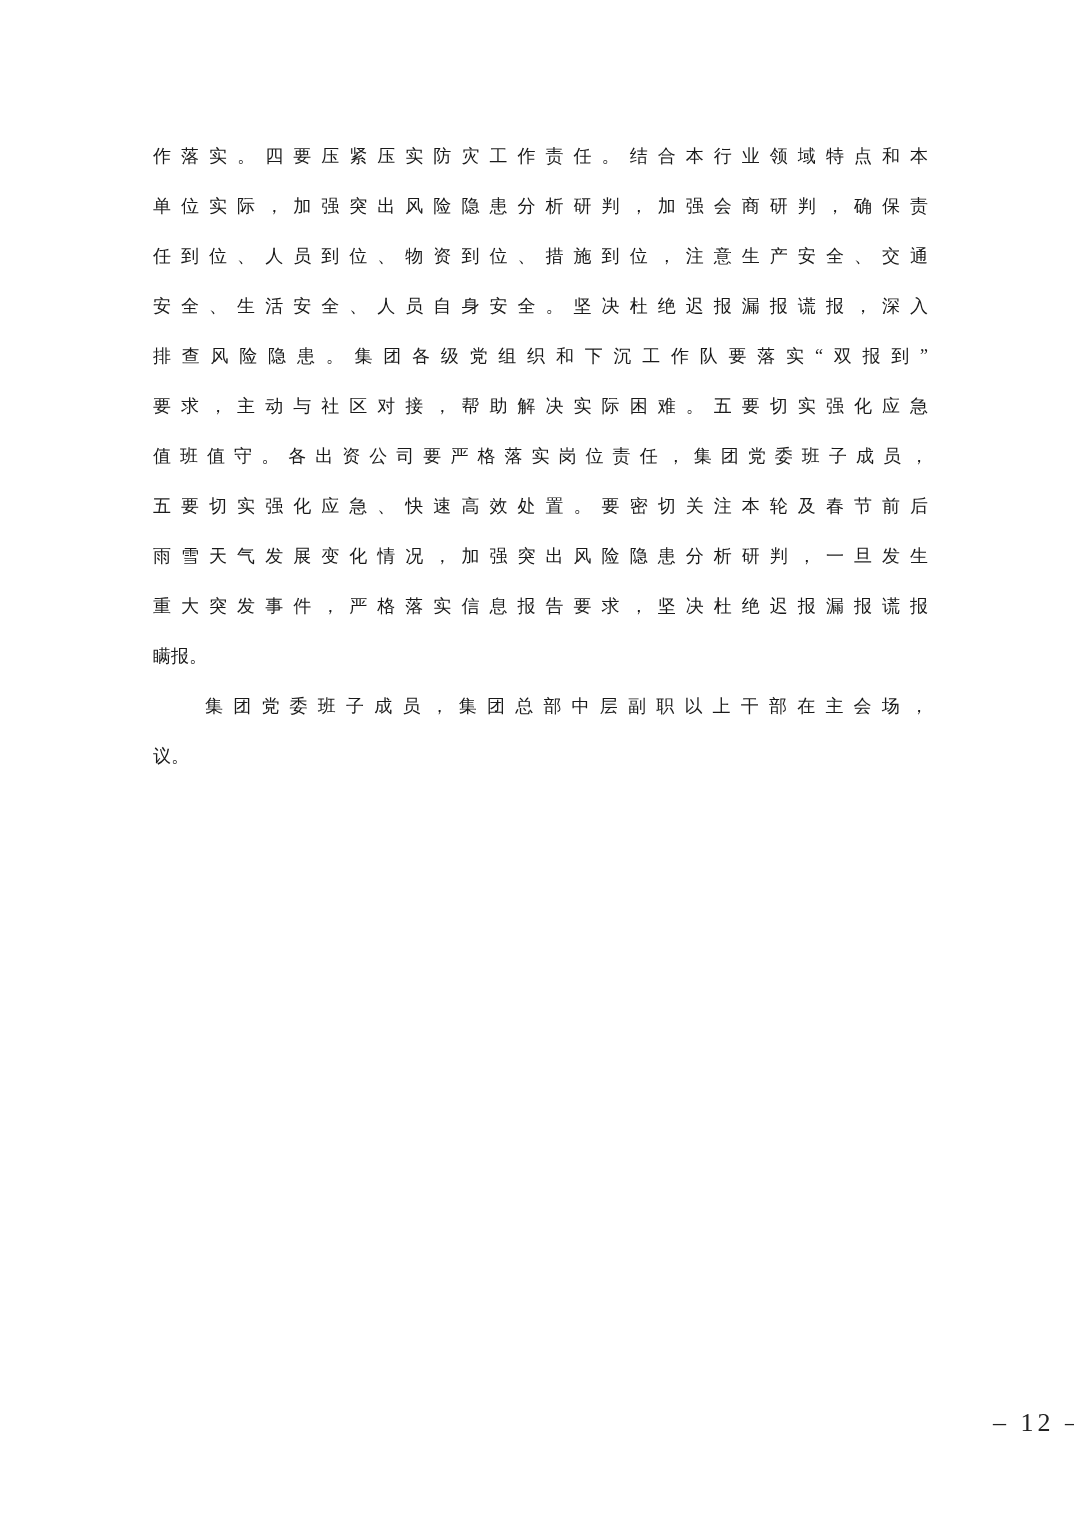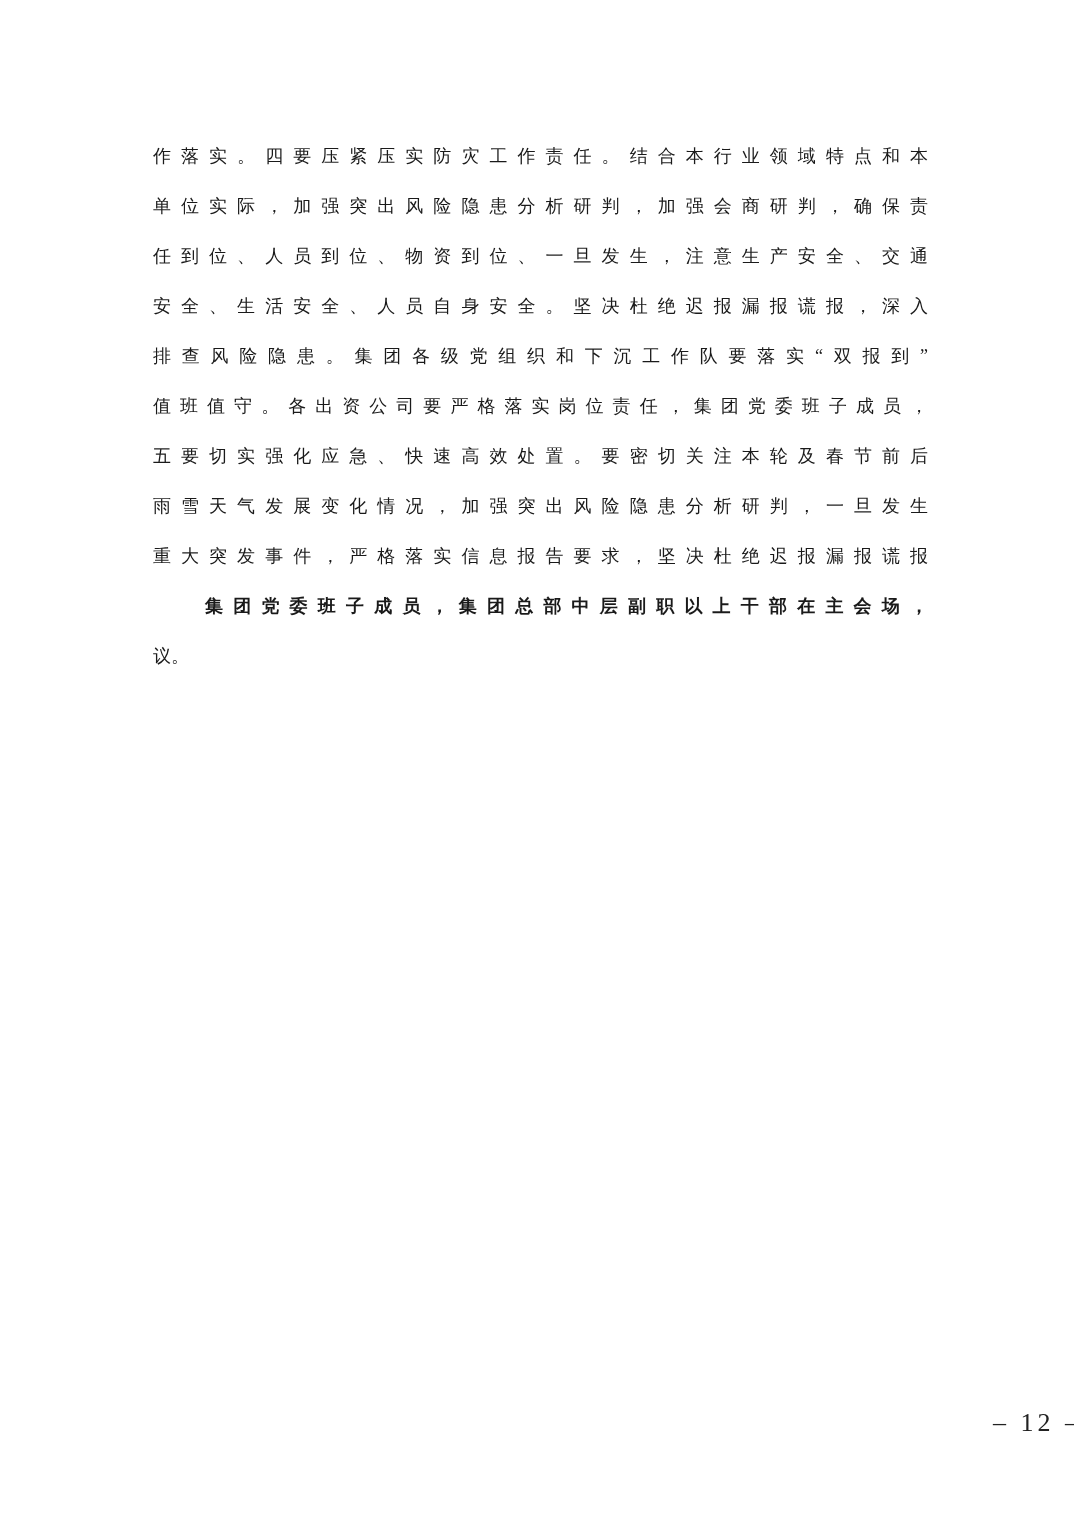--- a/index.html
+++ b/index.html
@@ -28,47 +28,48 @@
     letter-spacing: 0;
     overflow: hidden;
   }
   
   .line.fill {
     text-align: justify;
     text-align-last: justify;
   }
   .line.indent {
     text-indent: 52px;
-    font-weight: bold;
   }
   .page-num {
     position: absolute;
     top: 1408px;
     left: 8px;
     width: 100%;
     text-align: right;
     font-size: 26px;
     letter-spacing: 4px;
     color: #222222;
   }
 </style>
 </head>
 <body>
 
 <div class="doc-page">
 
   <div class="doc-text">
     <div class="line fill">作落实。四要压紧压实防灾工作责任。结合本行业领域特点和本</div>
     <div class="line fill">单位实际，加强突出风险隐患分析研判，加强会商研判，确保责</div>
-    <div class="line fill">任到位、人员到位、物资到位、一旦发生，注意生产安全、交通</div>
+    <div class="line fill">任到位、人员到位、物资到位、措施到位，注意生产安全、交通</div>
     <div class="line fill">安全、生活安全、人员自身安全。坚决杜绝迟报漏报谎报，深入</div>
     <div class="line fill">排查风险隐患。集团各级党组织和下沉工作队要落实“双报到”</div>
+    <div class="line fill">要求，主动与社区对接，帮助解决实际困难。五要切实强化应急</div>
     <div class="line fill">值班值守。各出资公司要严格落实岗位责任，集团党委班子成员，</div>
     <div class="line fill">五要切实强化应急、快速高效处置。要密切关注本轮及春节前后</div>
     <div class="line fill">雨雪天气发展变化情况，加强突出风险隐患分析研判，一旦发生</div>
     <div class="line fill">重大突发事件，严格落实信息报告要求，坚决杜绝迟报漏报谎报</div>
+    <div class="line">瞒报。</div>
     <div class="line fill indent">集团党委班子成员，集团总部中层副职以上干部在主会场，</div>
     <div class="line">议。</div>
   </div>
 
   <div class="page-num">– 12 –</div>
 
 </div>
 
 </body></html>

